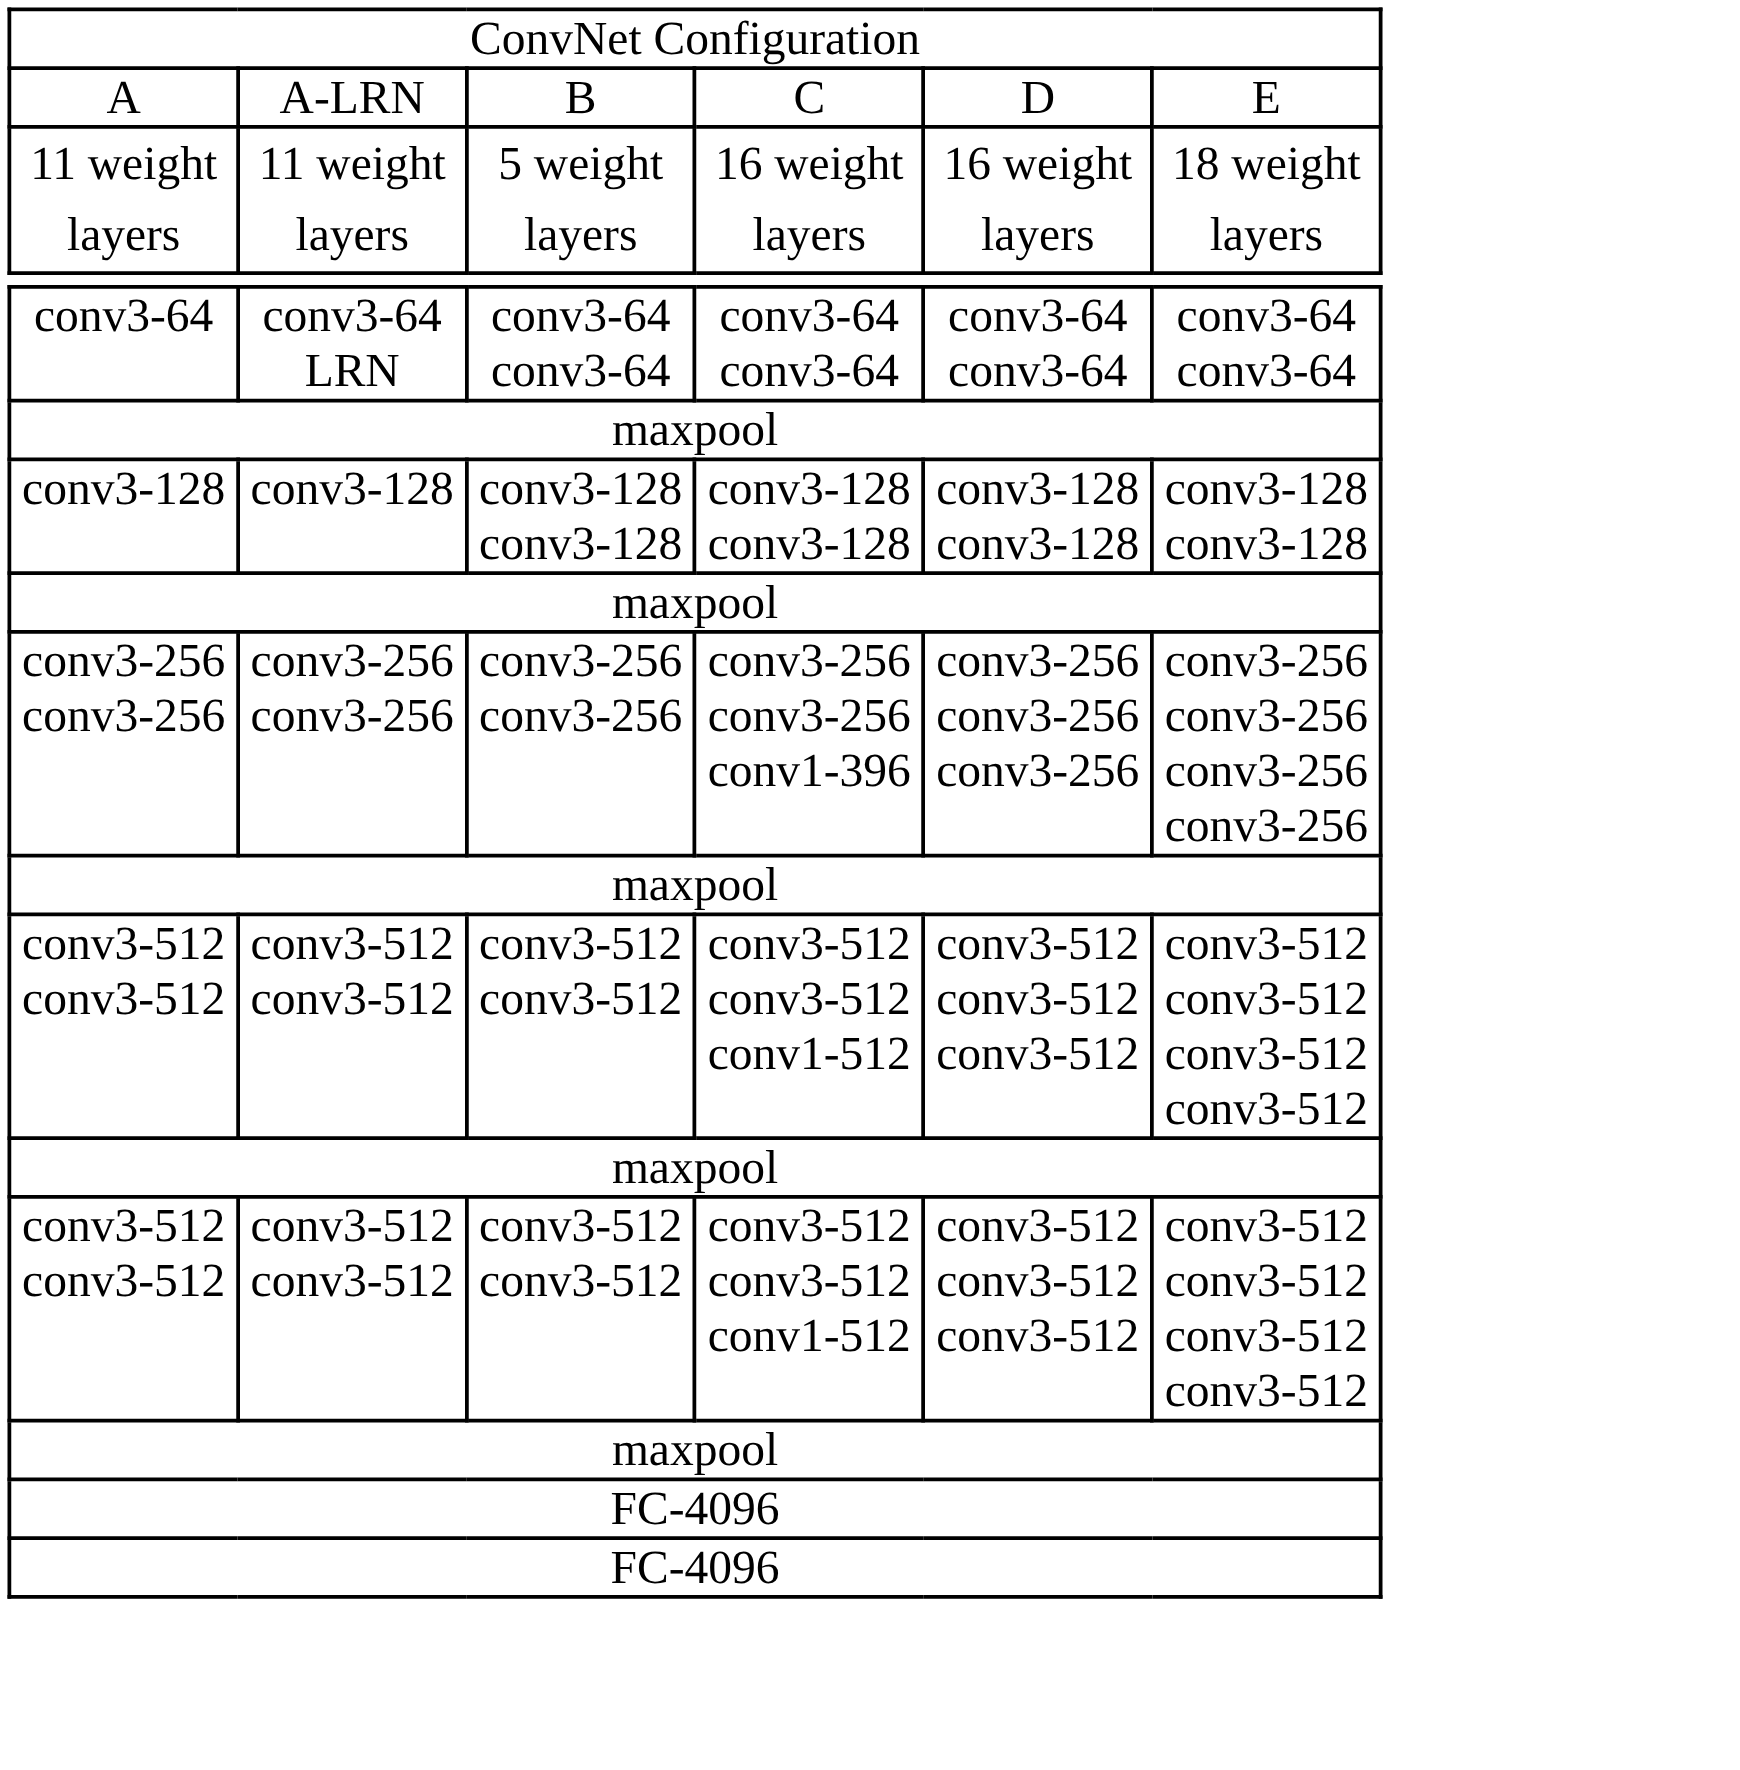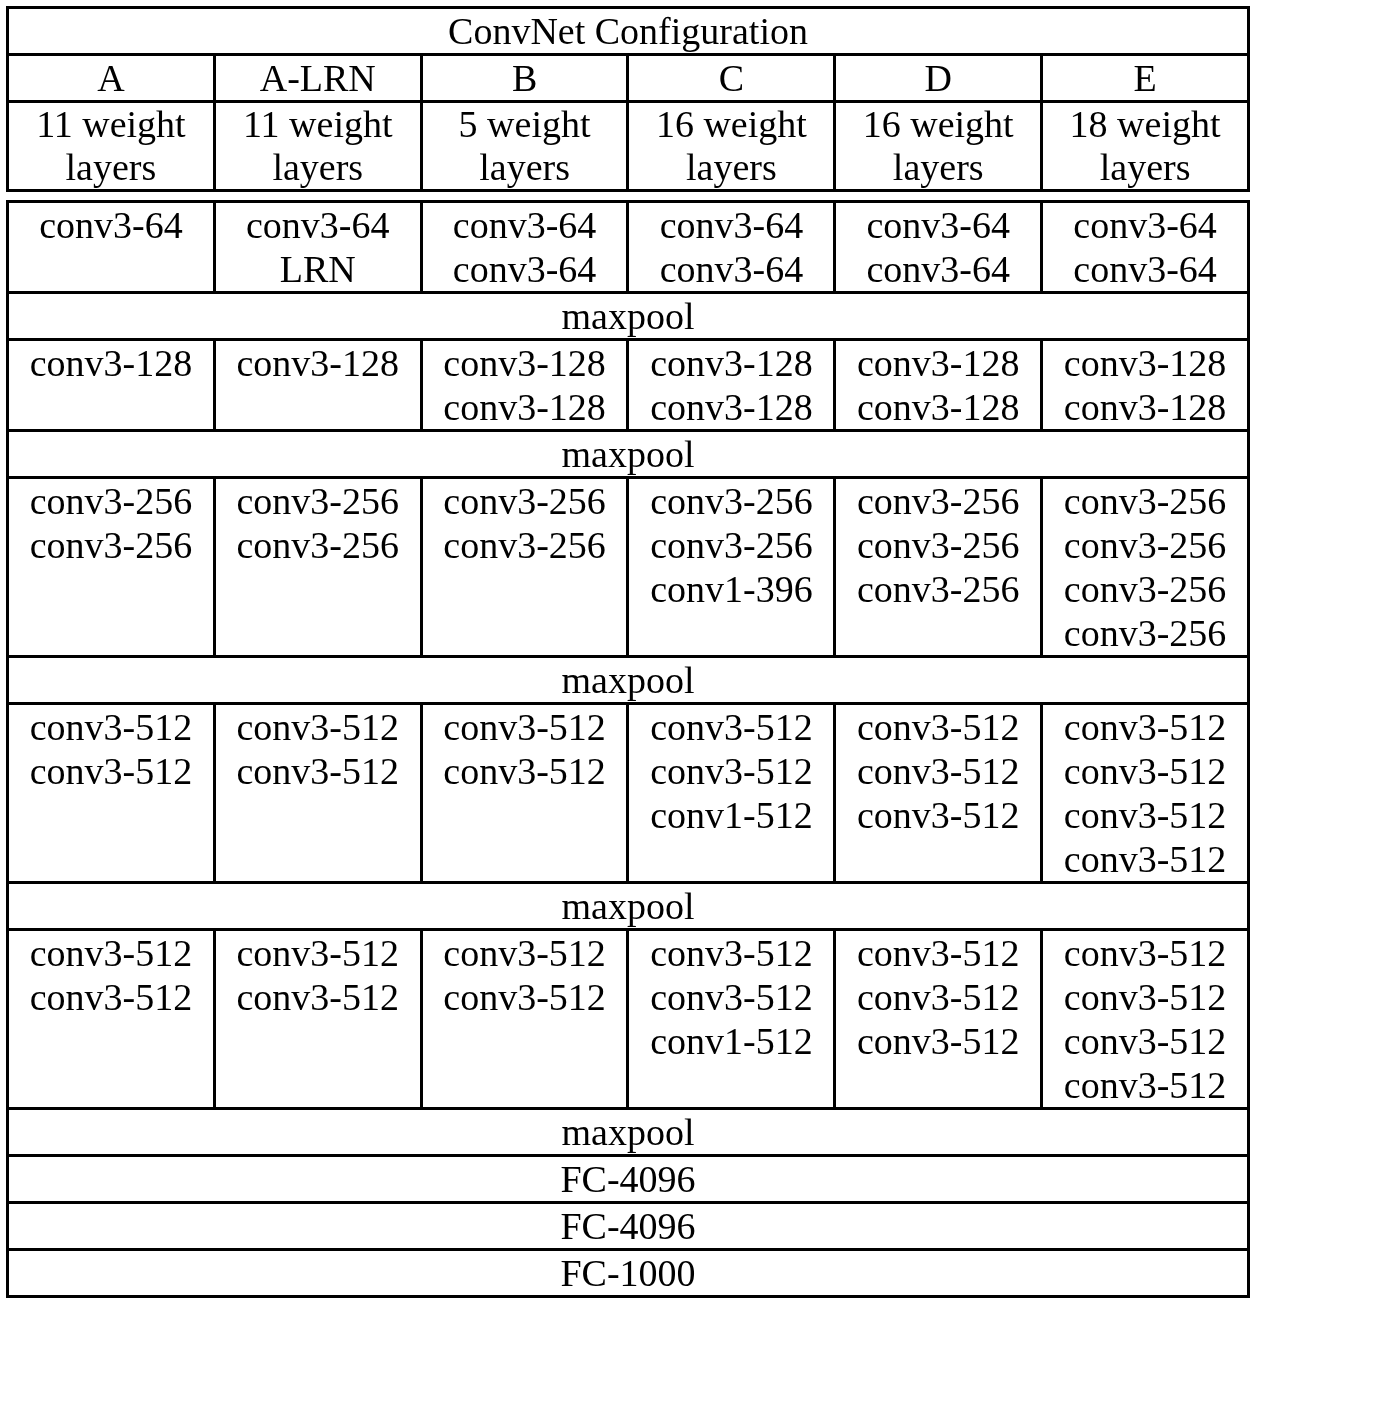--- a/index.html
+++ b/index.html
@@ -9,33 +9,33 @@
     background: #ffffff;
     color: #000000;
     font-family: "Liberation Serif", "DejaVu Serif", serif;
     font-size: 38px;
     overflow: hidden;
   }
   .wrap { padding: 6px 6px 0 6px; }
   table {
     border-collapse: collapse;
     table-layout: fixed;
-    width: 1244px;
+    width: 1100px;
   }
   td {
     border: 3px solid #000;
     text-align: center;
     padding: 0;
     overflow: hidden;
     white-space: normal;
   }
   .gap { height: 8px; }
   .title-cell  { height: 44px; line-height: 44px; }
   .letter-cell { height: 44px; line-height: 44px; }
-  .depth-cell  { height: 86px; line-height: 43px; vertical-align: middle; padding: 0 10px; }
+  .depth-cell  { height: 86px; line-height: 57px; vertical-align: middle; padding: 0 10px; }
   .single      { height: 44px; line-height: 44px; }
   .block-cell  { vertical-align: top; }
   .line        { height: 44px; line-height: 44px; }
   .bold        { font-weight: normal; }
 </style>
 </head>
 <body>
 
 <div class="wrap">
 
@@ -242,19 +242,16 @@
     <tr>
       <td colspan="6" class="single">maxpool</td>
     </tr>
 
     <tr>
       <td colspan="6" class="single">FC-4096</td>
     </tr>
     <tr>
       <td colspan="6" class="single">FC-4096</td>
     </tr>
-    <tr>
-      <td colspan="6" class="single">FC-1000</td>
-    </tr>
   </tbody>
     </table>
 
 </div>
 
 </body></html>

